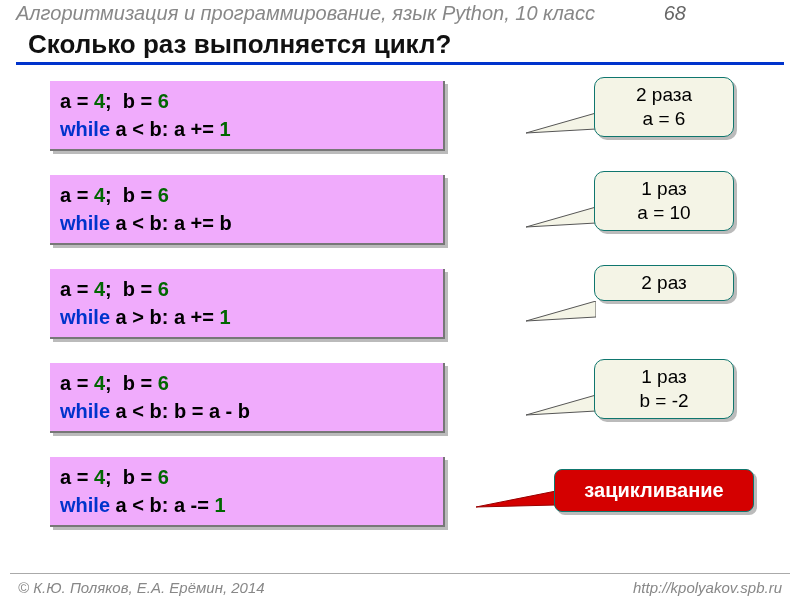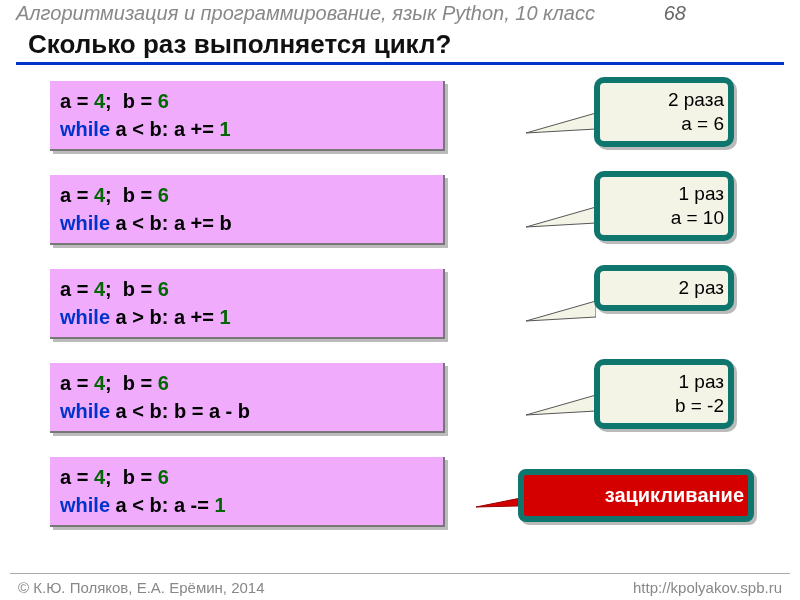--- a/index.html
+++ b/index.html
@@ -57,34 +57,34 @@
     margin-left: 18px;
   }
   .kw { color: #0033cc; }
   .num { color: #006600; }
   .callout {
     position: absolute;
     right: 50px;
     top: 2px;
     width: 140px;
     background: #f4f4e6;
-    border: 6px solid #0f766e;
+    border: 1px solid #0f766e;
     border-radius: 10px;
-    text-align: right;
+    text-align: center;
     font-size: 19px;
     line-height: 1.25;
     padding: 5px 4px;
     box-shadow: 3px 3px 0 #bbb;
   }
   .callout.red {
     background: #d40000;
     color: #fff;
     font-weight: bold;
     border-radius: 8px;
-    width: 236px;
+    width: 200px;
     right: 30px;
     top: 18px;
     padding: 8px 4px;
     font-size: 20px;
   }
   
   .tail {
     position: absolute;
     top: 38px;
     right: 188px;
@@ -92,20 +92,21 @@
   .tail.redtail { top: 40px; right: 228px; }
   .tail svg { display: block; }
   .footer {
     position: absolute;
     bottom: 4px;
     left: 0; right: 0;
     display: flex;
     justify-content: space-between;
     padding: 0 18px;
     color: #888;
+    font-style: italic;
     font-size: 15px;
   }
   .hr-bottom {
     position: absolute;
     bottom: 26px;
     left: 10px; right: 10px;
     height: 1px;
     background: #aaa;
   }
 </style>

